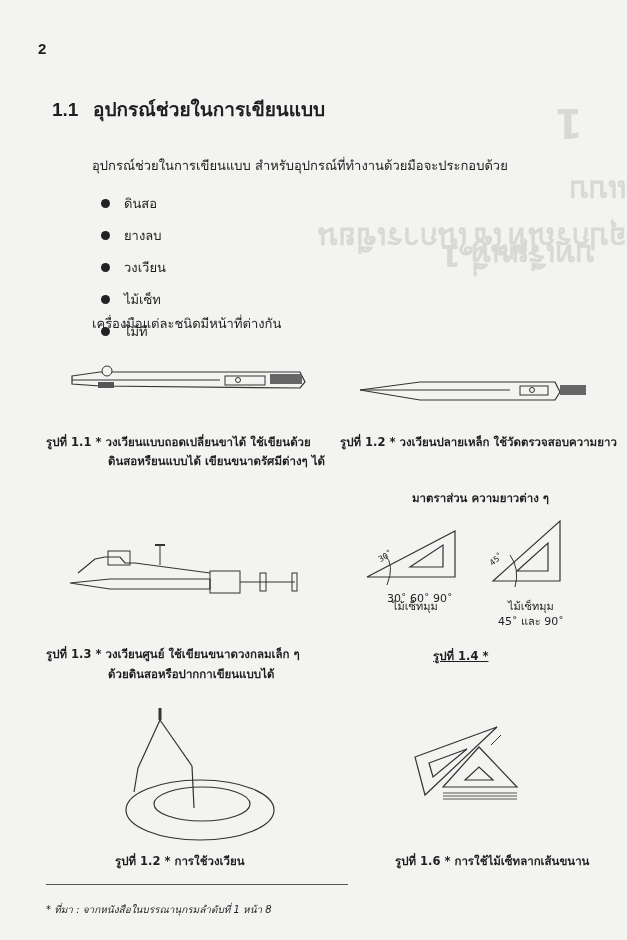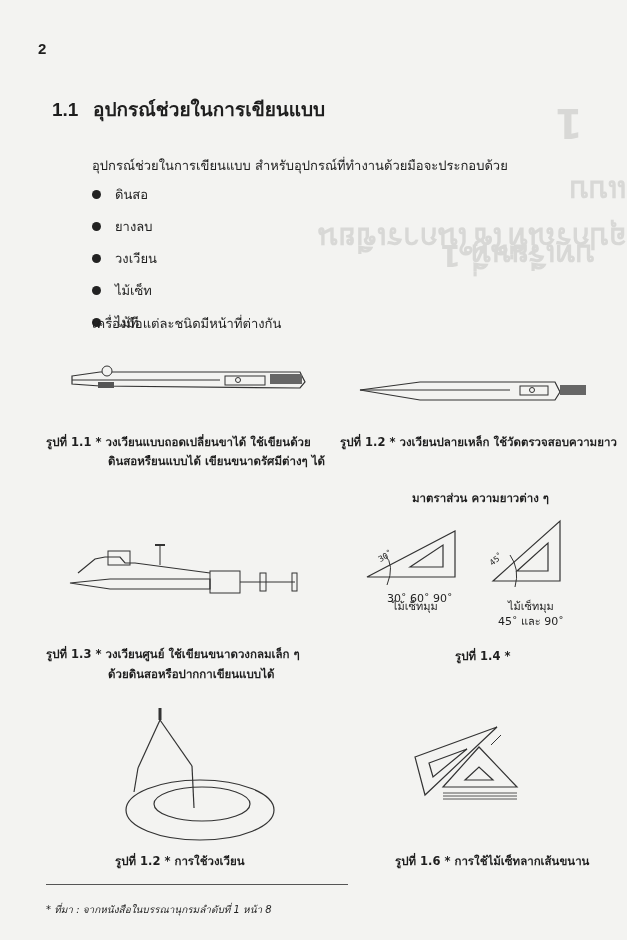--- a/index.html
+++ b/index.html
@@ -2,21 +2,21 @@
 <html><head>
 <meta charset="utf-8">
 <style>
   html,body{margin:0;padding:0;}
   body{width:627px;height:940px;background:#f3f3f1;position:relative;overflow:hidden;font-family:"DejaVu Sans","Liberation Sans",sans-serif;color:#1e1e1e;}
   .abs{position:absolute;}
   .page-num{left:38px;top:40px;font-size:15px;font-weight:bold;font-family:"Liberation Sans",sans-serif;}
   .section{left:52px;top:94px;font-size:19px;font-weight:bold;}
   .section .num{margin-right:8px;font-family:"Liberation Sans",sans-serif;}
   .intro{left:92px;top:155px;font-size:13px;}
-  .bullets{left:92px;top:178px;margin:0;padding:0;list-style:none;font-size:13px;}
+  .bullets{left:92px;top:178px;margin:9px;padding:0;list-style:none;font-size:13px;}
   .bullets li{height:32px;display:flex;align-items:center;}
   .bullets .dot{width:9px;height:9px;border-radius:50%;background:#222;margin-right:14px;}
   .closing{left:92px;top:313px;font-size:13px;}
   .cap{font-size:11.5px;font-weight:bold;white-space:nowrap;}
   .cap-sm{font-size:11px;white-space:nowrap;}
   .ghost{color:#d8d8d6;font-weight:bold;font-size:40px;transform:rotate(180deg);}
   .rule{left:46px;top:884px;width:302px;height:1px;background:#555;}
   .footnote{left:46px;top:902px;font-size:10px;font-style:italic;}
   svg{position:absolute;overflow:visible;}
 </style>
@@ -104,21 +104,21 @@
   <path d="M128 56 L195 -4 L195 56 Z" fill="none" stroke="#333" stroke-width="1.2"></path>
   <path d="M152 46 L183 18 L183 46 Z" fill="none" stroke="#333" stroke-width="1.2"></path>
   <path d="M145 30 Q155 44 150 62" fill="none" stroke="#333"></path>
 </svg>
 <div class="abs cap-sm" style="left:378px;top:552px;font-size:8px;transform:rotate(-30deg);">30˚</div>
 <div class="abs cap-sm" style="left:489px;top:555px;font-size:8px;transform:rotate(-40deg);">45˚</div>
 <div class="abs cap-sm" style="left:392px;top:597px;">ไม้เซ็ทมุม</div>
 <div class="abs cap-sm" style="left:387px;top:592px;">30˚ 60˚ 90˚</div>
 <div class="abs cap-sm" style="left:508px;top:597px;">ไม้เซ็ทมุม</div>
 <div class="abs cap-sm" style="left:498px;top:612px;">45˚ และ 90˚</div>
-<div class="abs cap" style="left:455px;top:647px;">รูปที่ 1.4 *</div>
+<div class="abs cap" style="left:433px;top:647px;text-decoration:underline;">รูปที่ 1.4 *</div>
 
 <svg style="left:120px;top:708px;" width="150" height="130" viewBox="0 0 150 130">
   <line x1="40" y1="0" x2="40" y2="12" stroke="#333" stroke-width="3"></line>
   <line x1="40" y1="12" x2="18" y2="60" stroke="#333" stroke-width="1.2"></line>
   <line x1="40" y1="12" x2="72" y2="58" stroke="#333" stroke-width="1.2"></line>
   <line x1="18" y1="60" x2="14" y2="84" stroke="#333" stroke-width="1.2"></line>
   <line x1="72" y1="58" x2="74" y2="100" stroke="#333" stroke-width="1.2"></line>
   <ellipse cx="80" cy="102" rx="74" ry="30" fill="none" stroke="#333" stroke-width="1.2"></ellipse>
   <ellipse cx="82" cy="96" rx="48" ry="17" fill="none" stroke="#333" stroke-width="1.2"></ellipse>
 </svg>

